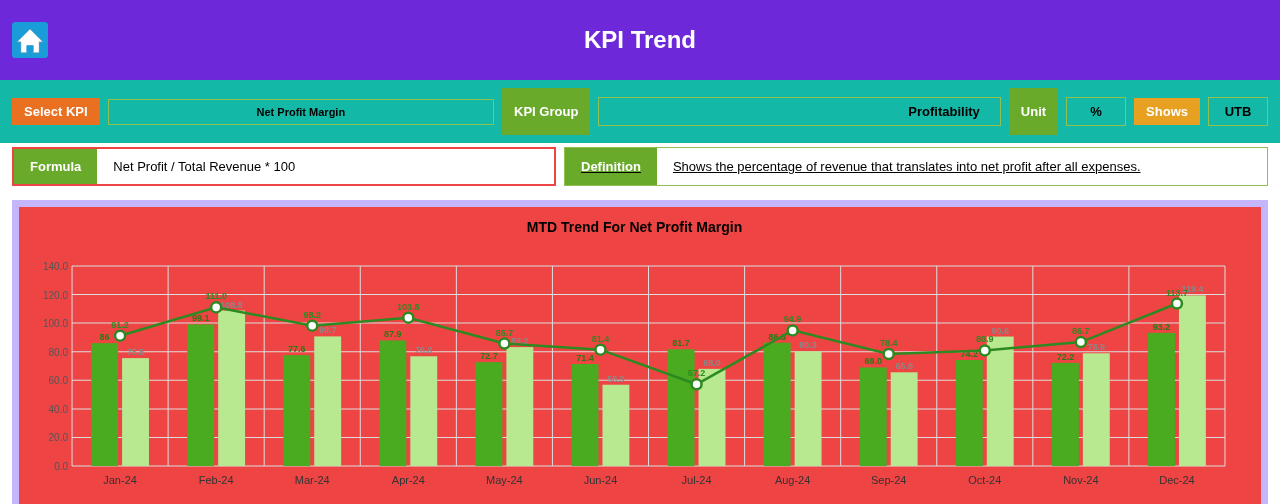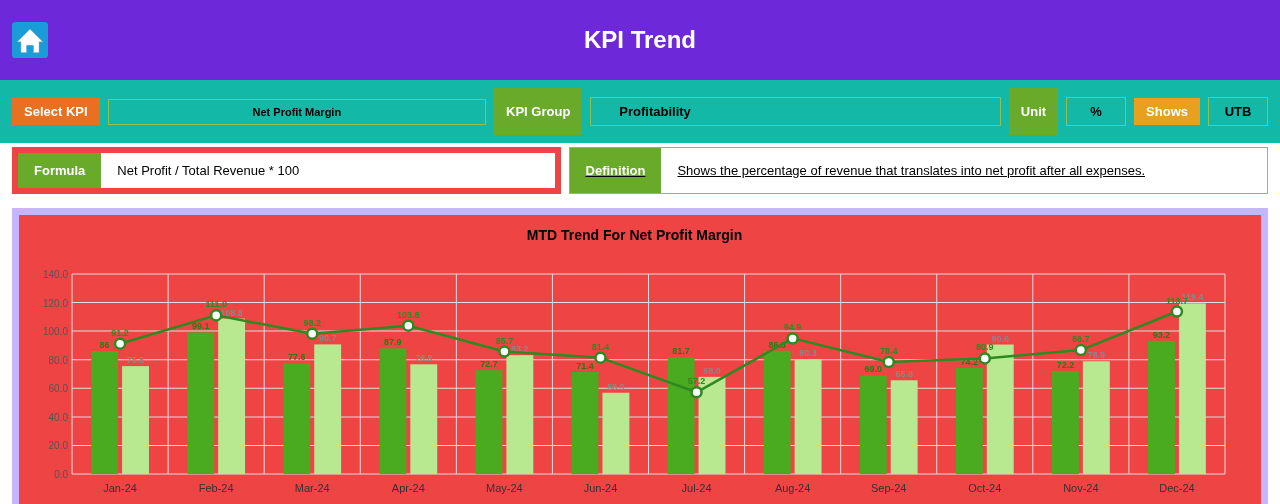--- a/index.html
+++ b/index.html
@@ -61,39 +61,39 @@
     .value-box-sm {
       border: 1px solid #90c050;
       padding: 6px 12px;
       font-size: 13px;
       font-weight: bold;
       text-align: center;
       min-width: 60px;
     }
     .value-box-kpi {
       border: 1px solid #90c050;
-      padding: 6px 28px;
+      padding: 6px 20px;
       font-size: 13px;
       font-weight: bold;
       flex: 1;
-      text-align: left;
+      text-align: right;
       min-width: 160px;
     }
 
     .formula-row {
       display: flex;
       align-items: stretch;
       padding: 4px 12px 8px 12px;
       gap: 8px;
       background: #fff;
     }
     .formula-section {
       display: flex;
       align-items: stretch;
-      border: 6px solid #ef4444;
+      border: 2px solid #ef4444;
       flex: 1;
     }
     .formula-label {
       background: #6aaa2a;
       color: white;
       font-weight: bold;
       font-size: 13px;
       padding: 10px 16px;
       display: flex;
       align-items: center;

